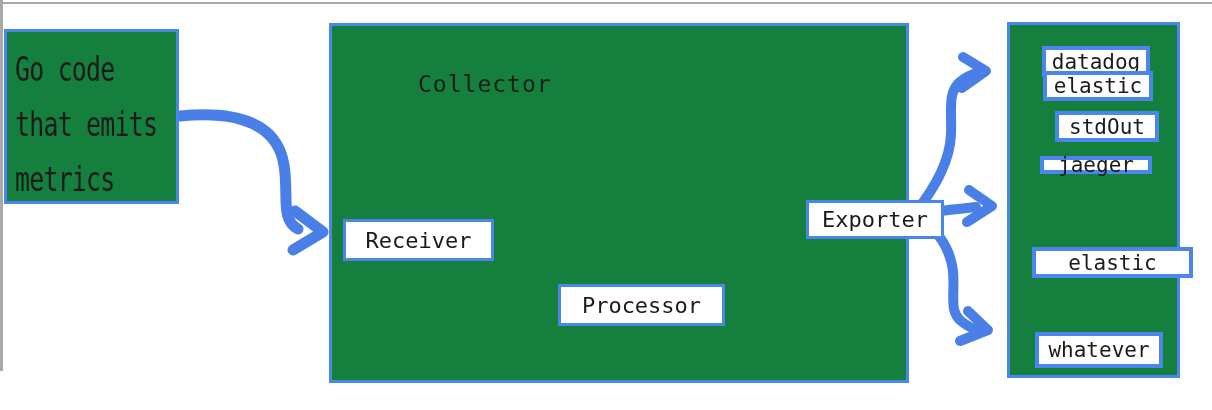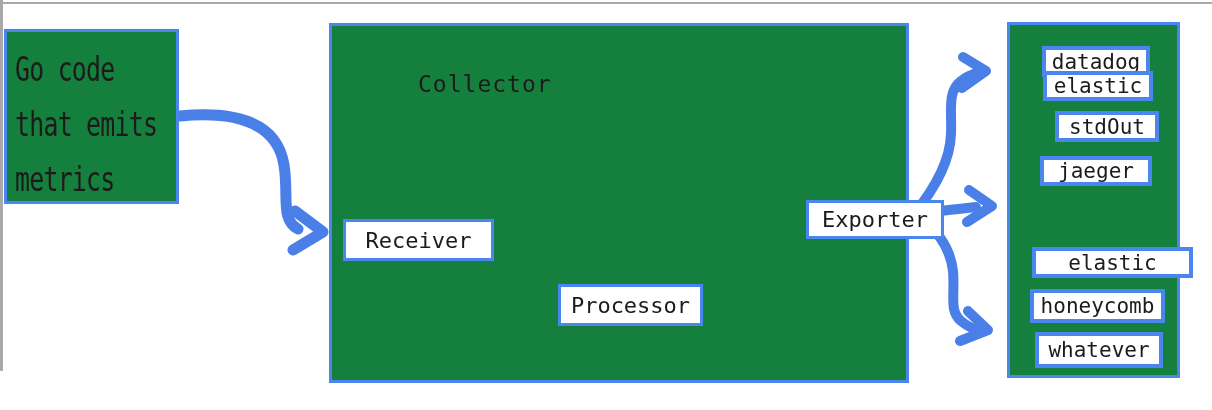--- a/index.html
+++ b/index.html
@@ -65,38 +65,38 @@
   
   .node{
     position:absolute;
     background:#ffffff;
     border:3px solid var(--accent);
     display:flex;align-items:center;justify-content:center;
     font-size:22px;
     white-space:nowrap;
   }
   .node-receiver{left:343px;top:219px;width:151px;height:42px;}
-  .node-processor{left:558px;top:284px;width:145px;height:42px;}
+  .node-processor{left:558px;top:284px;width:167px;height:42px;}
   .node-exporter{left:762px;top:200px;width:138px;height:39px;margin-left:44px;}
   
   .destinations{
     left:1007px;top:22px;width:173px;height:356px;
   }
   .dest{
     position:absolute;
     background:#ffffff;
     border:4px solid var(--accent);
     display:flex;align-items:center;justify-content:center;
     font-size:21px;
     white-space:nowrap;
   }
   .d0{left:1042px;top:46px;width:108px;height:31px;}
   .d1{left:1043px;top:71px;width:110px;height:30px;}
   .d2{left:1043px;top:111px;width:104px;height:31px;margin-left:12px;}
-  .d3{left:1040px;top:156px;width:112px;height:30px;}
+  .d3{left:1040px;top:156px;width:112px;height:18px;}
   .d4{left:1035px;top:204px;width:138px;height:34px;}
   .d5{left:1032px;top:247px;width:161px;height:31px;}
   .d6{left:1030px;top:289px;width:135px;height:34px;}
   .d7{left:1035px;top:332px;width:128px;height:36px;}
 </style>
 </head>
 <body>
 
 <div class="stage">
 
@@ -160,20 +160,17 @@
   </div>
   <div class="dest d2">
     <span>stdOut</span>
   </div>
   <div class="dest d3">
     <span>jaeger</span>
   </div>
   <div class="dest d5">
     <span>elastic</span>
   </div>
-  <div class="dest d6">
-    <span>honeycomb</span>
-  </div>
   <div class="dest d7">
     <span>whatever</span>
   </div>
 
 </div>
 
 </body></html>

